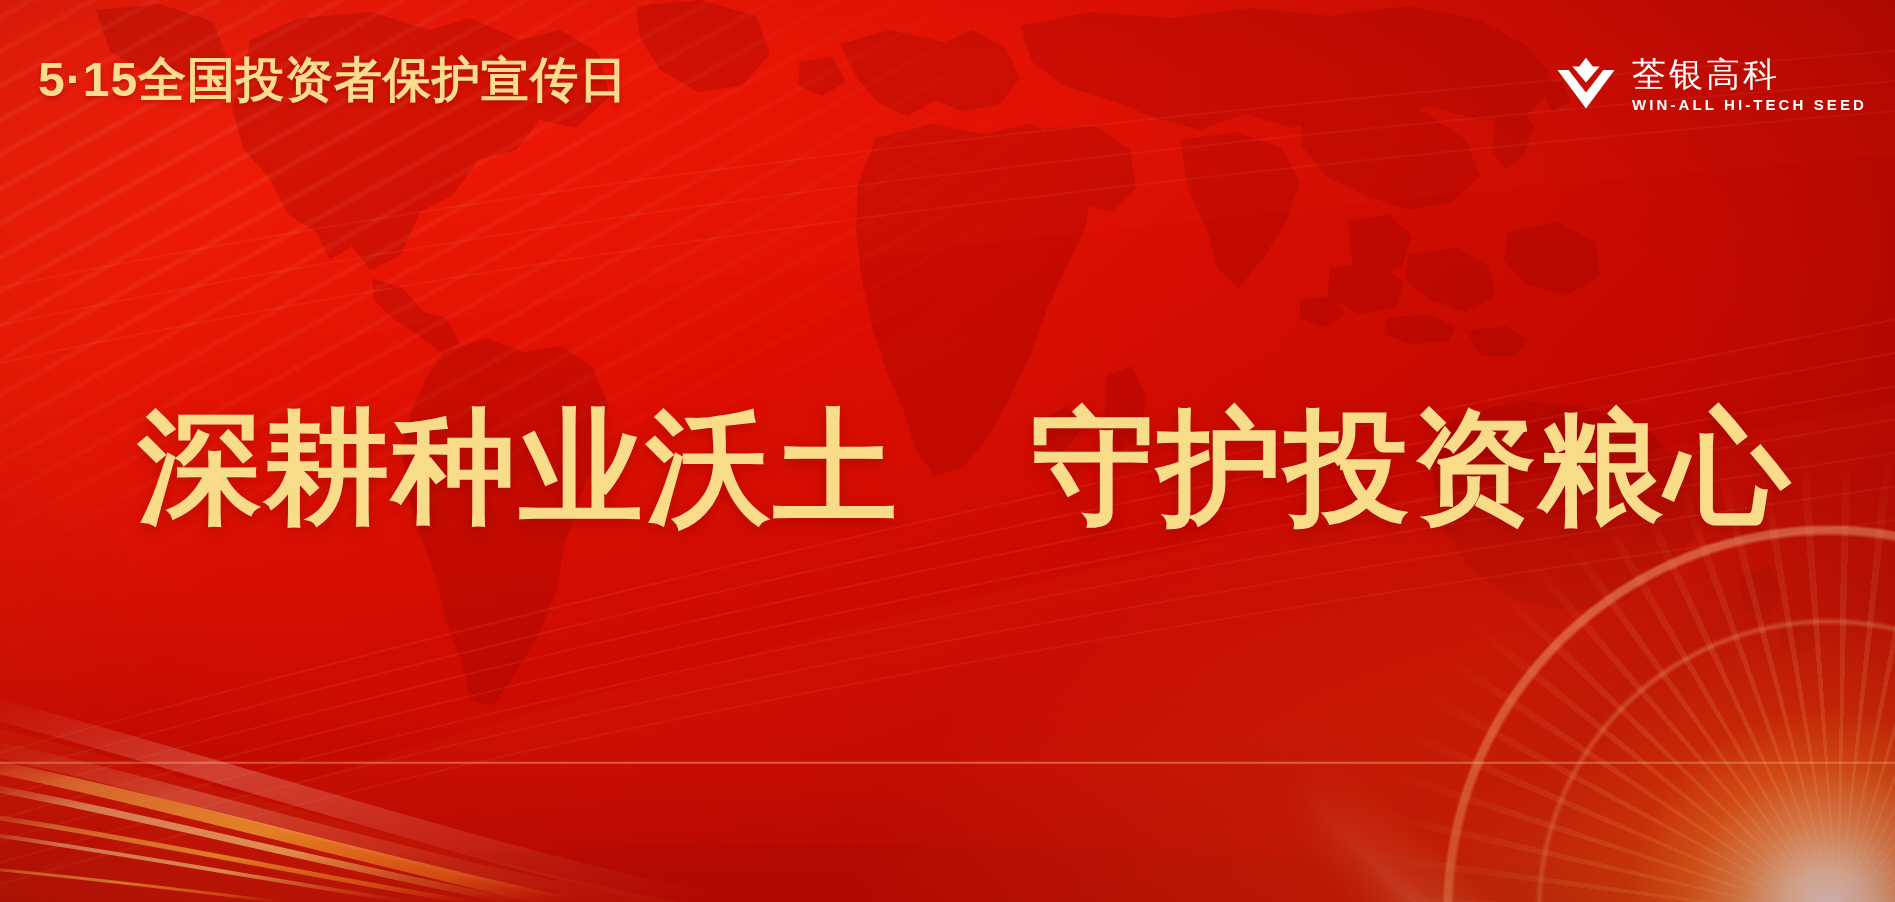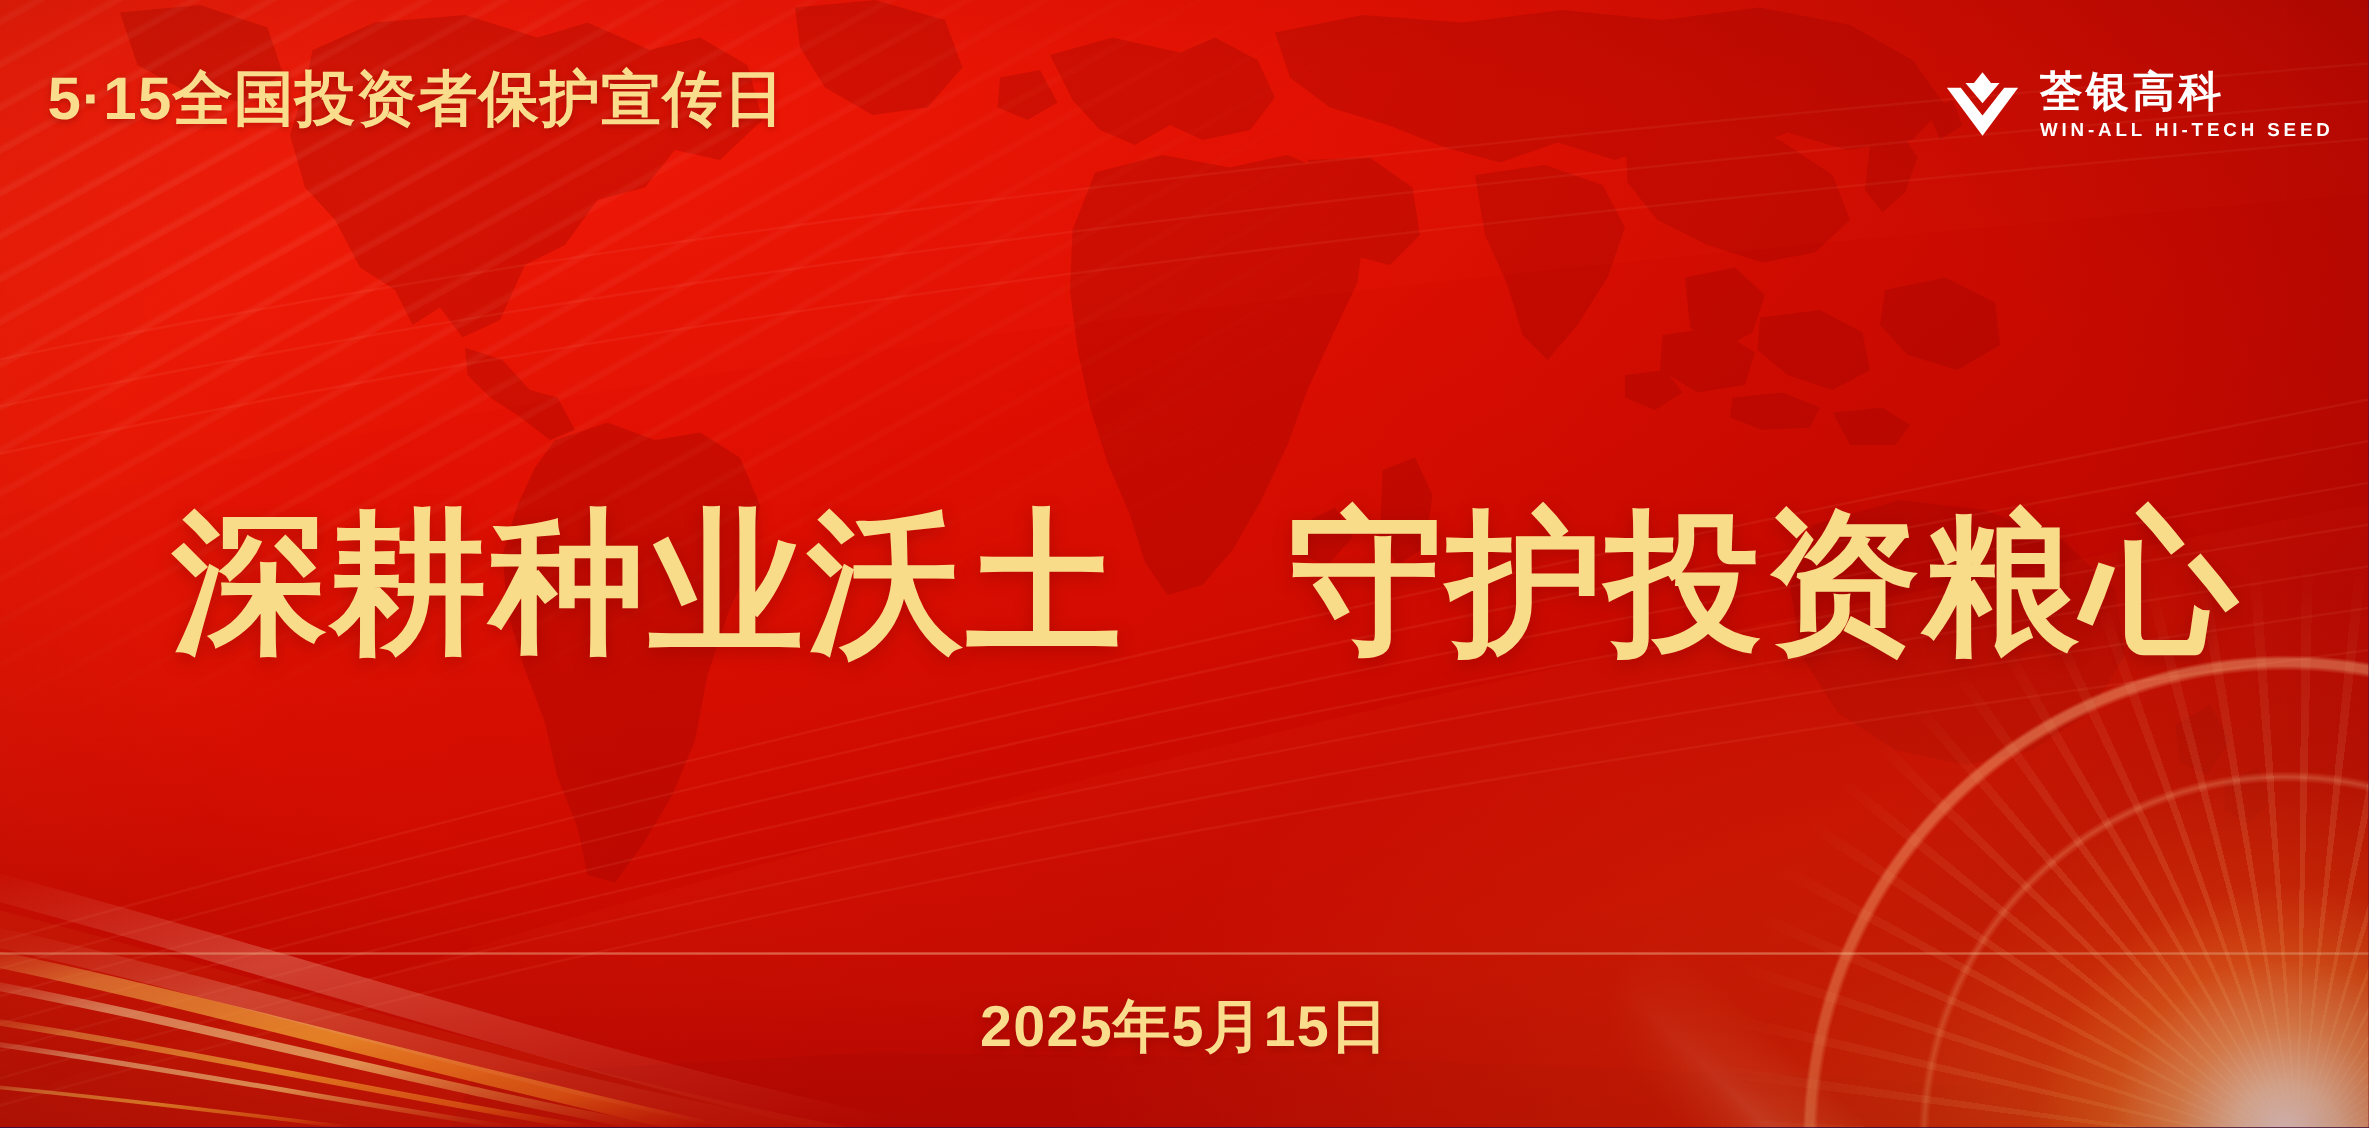--- a/index.html
+++ b/index.html
@@ -7,21 +7,21 @@
     margin: 0;
     padding: 0;
     background: #111;
   }
   #banner {
     position: relative;
     width: 1895px;
     height: 902px;
     overflow: hidden;
     font-family: "Liberation Sans", "DejaVu Sans", sans-serif;
-    background: #4c1d95;
+    background: #14532d;
   }
 
   
   .layer { position: absolute; inset: 0; pointer-events: none; }
 
   .bg-base {
     background:
       radial-gradient(ellipse 120% 90% at 12% 8%,  #F01608 0%, #E00F02 35%, #CC0A00 75%, #BE0700 100%);
   }
   .bg-tint {
@@ -147,21 +147,21 @@
     display: flex;
     align-items: center;
     gap: 15px;
   }
   .logo-mark { width: 62px; height: 62px; flex: 0 0 auto; }
   .logo-mark svg { width: 100%; height: 100%; display: block; }
   .logo-text { display: flex; flex-direction: column; justify-content: center; }
   .logo-cn {
     color: #FFFFFF;
     font-size: 34px;
-    font-weight: 700;
+    font-weight: 400;
     letter-spacing: 3px;
     line-height: 1.06;
     white-space: nowrap;
   }
   .logo-en {
     color: #FFFFFF;
     font-size: 15px;
     font-weight: 700;
     letter-spacing: 3.1px;
     line-height: 1.2;
@@ -343,16 +343,15 @@
         <div class="logo-en">WIN-ALL HI-TECH SEED</div>
       </div>
     </div>
 
     <div class="headline">
       <span>深耕种业沃土</span>
       <span class="gap"></span>
       <span>守护投资粮心</span>
     </div>
 
-    <div class="date">2025年5月15日</div>
 
   </div>
 </div>
 
 </body></html>

